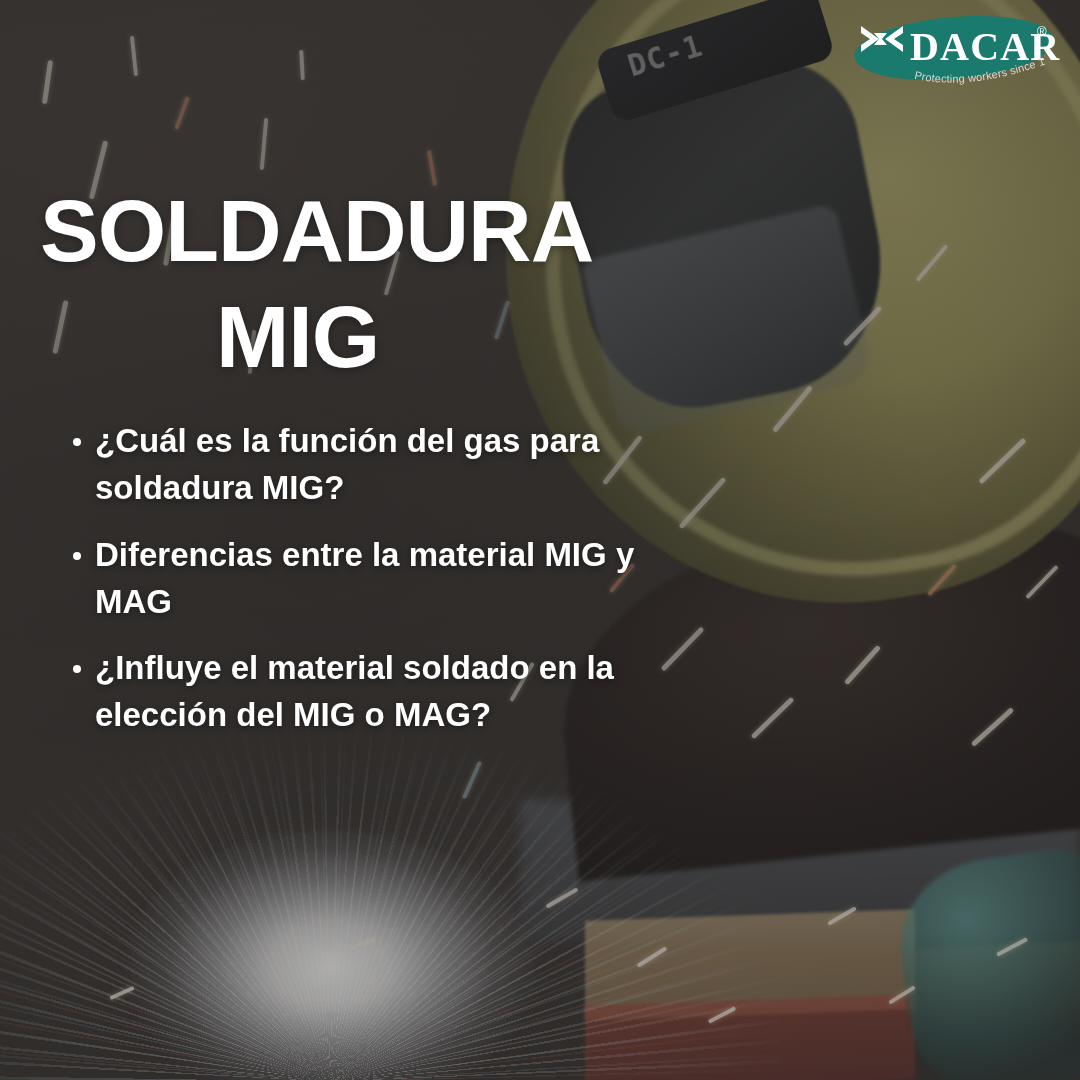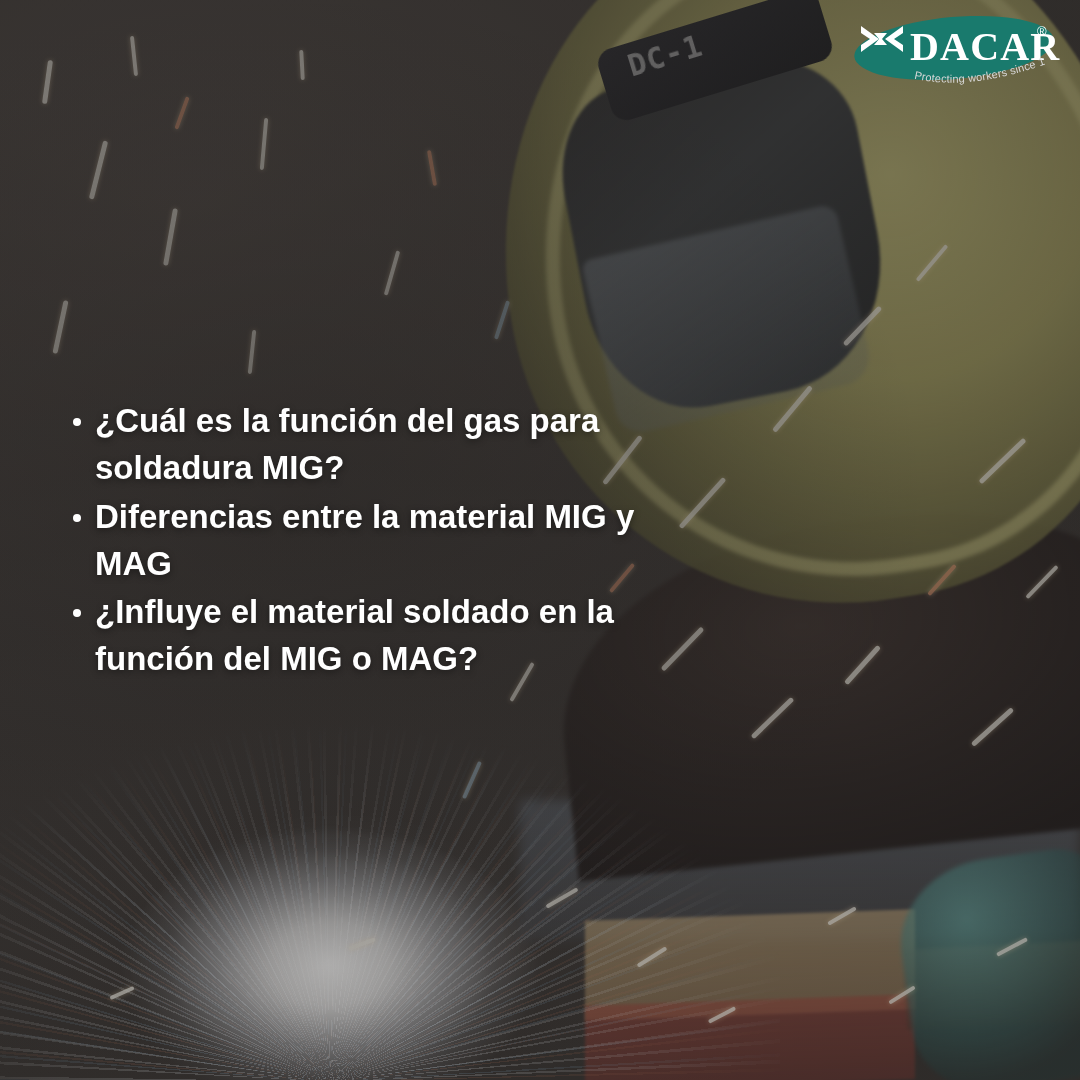--- a/index.html
+++ b/index.html
@@ -175,20 +175,21 @@
   
   .bullets{
     position:absolute;left:68px;top:398px;width:640px;
     list-style:none;margin:0;padding:0;
   }
   .bullets li{
     position:relative;color:#ffffff;font-weight:700;
     font-size:33px;line-height:1.42;
     padding-left:27px;margin-bottom:2px;
     text-shadow:0 2px 7px rgba(0,0,0,.42);
+    margin-top:20px;
   }
   .bullets li::before{
     content:"";position:absolute;left:5px;top:20px;
     width:8px;height:8px;border-radius:50%;background:#ffffff;
   }
 </style>
 </head>
 <body>
 
 <div class="stage">
@@ -267,20 +268,24 @@
       </g>
       <text x="60" y="52" fill="#ffffff" font-family="'Liberation Serif', serif" font-size="40" font-weight="bold" letter-spacing="1.2">DACAR</text>
       <text x="187" y="28" fill="#ffffff" font-family="'Liberation Sans', sans-serif" font-size="13">®</text>
       <path id="tagpath" d="M62 70 Q118 84 196 56" fill="none" stroke="none"></path>
       <text fill="#d8d8d8" font-family="'Liberation Sans', sans-serif" font-size="11" letter-spacing="0.2">
         <textPath href="#tagpath" startOffset="2">Protecting workers since 1992</textPath>
       </text>
     </svg>
   </div>
 
+  <div class="title-block">
+    <div class="title-line one">SOLDADURA</div>
+    <div class="title-line two">MIG</div>
+  </div>
 
   <ul class="bullets">
     <li>¿Cuál es la función del gas para soldadura MIG?</li>
     <li>Diferencias entre la material MIG y MAG</li>
-    <li>¿Influye el material soldado en la función del MIG o MAG?</li>
+    <li>¿Influye el material soldado en la elección del MIG o MAG?</li>
   </ul>
 
 </div>
 
 </body></html>

